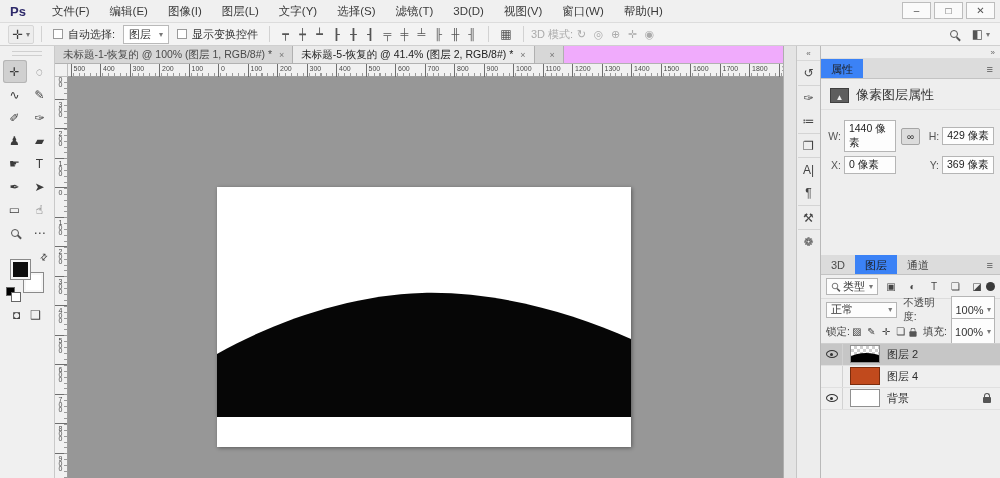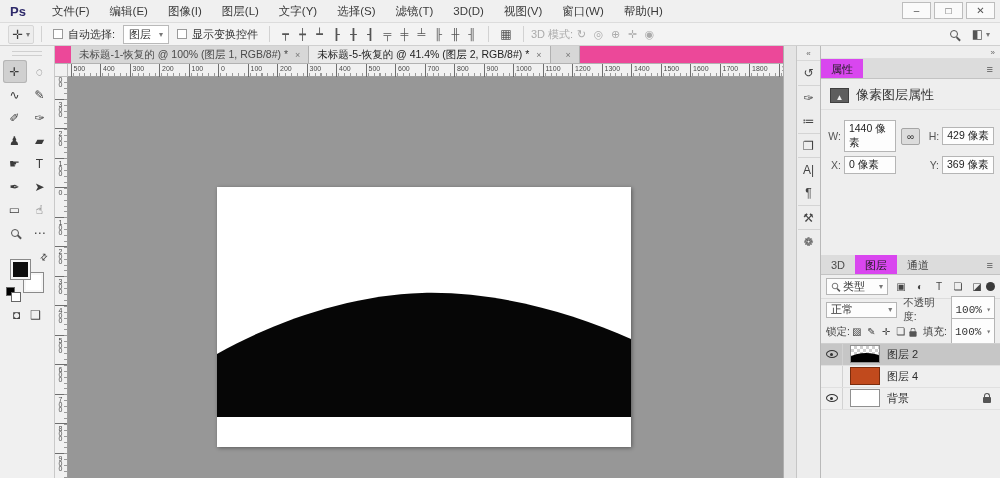--- a/index.html
+++ b/index.html
@@ -44,21 +44,21 @@
   .swatches{position:relative;width:42px;height:46px;margin-top:8px;}
   .swap-arrows{position:absolute;right:0;top:0;font-size:9px;color:#444;transform:rotate(-45deg);}
   .mini-sw{position:absolute;left:0;bottom:2px;width:9px;height:9px;background:#000;border:1px solid #666;}
   .mini-sw::after{content:"";position:absolute;left:4px;top:4px;width:8px;height:8px;background:#fff;border:1px solid #666;}
   .fg-sw{position:absolute;left:5px;top:8px;width:19px;height:19px;background:#0d0d0d;border:2px solid #f6f6f6;outline:1px solid #8a8a8a;z-index:2;}
   .bg-sw{position:absolute;left:18px;top:21px;width:19px;height:19px;background:#fff;border:2px solid #f6f6f6;outline:1px solid #8a8a8a;}
   .tb-bottom{display:flex;gap:10px;margin-top:10px;color:#444;font-size:12px;}
 
   
   .canvas-col{width:728px;display:flex;flex-direction:column;}
-  .tabsbar{height:18px;background:#ec4899;display:flex;align-items:stretch;border-bottom:1px solid #b2b2b2;padding-left:16px;}
+  .tabsbar{height:18px;background:#f0abfc;display:flex;align-items:stretch;border-bottom:1px solid #b2b2b2;}
   .doc-tab{display:flex;align-items:center;padding:0 8px;font-size:10.5px;color:#4a4a4a;background:#d7d7d7;border-right:1px solid #b0b0b0;white-space:nowrap;}
   .doc-tab.active{background:#ebebeb;color:#222;}
   .tab-close{margin-left:7px;font-size:9px;color:#777;}
   .canvas{position:relative;flex:1;background:#979797;overflow:hidden;}
   .ruler-top{position:absolute;top:0;left:0;right:0;height:13px;background:#f1f1f1;border-bottom:1px solid #9e9e9e;z-index:2;}
   .ruler-top::after{content:"";position:absolute;left:0;right:0;bottom:0;height:3px;
     background:repeating-linear-gradient(90deg,#9a9a9a 0 1px,transparent 1px 5.9px);}
   .ruler-left{position:absolute;top:0;left:0;bottom:0;width:13px;background:#f1f1f1;border-right:1px solid #9e9e9e;z-index:1;}
   .ruler-left::after{content:"";position:absolute;top:0;bottom:0;right:0;width:3px;
     background:repeating-linear-gradient(180deg,#9a9a9a 0 1px,transparent 1px 5.9px);}
@@ -73,40 +73,40 @@
   .dock-strip{width:24px;background:#ededed;border-left:1px solid #c6c6c6;display:flex;flex-direction:column;align-items:center;}
   .strip-chev{width:100%;text-align:center;font-size:8px;color:#666;padding:3px 0 2px;border-bottom:1px solid #d8d8d8;}
   .dock-icon{width:22px;height:24px;display:flex;align-items:center;justify-content:center;color:#444;font-size:12px;}
   .dock-icon.group-start{border-top:1px solid #d4d4d4;}
 
   
   .panels{width:180px;background:#eeeeee;border-left:1px solid #b9b9b9;display:flex;flex-direction:column;}
   .panel-head{height:13px;display:flex;justify-content:flex-end;align-items:center;padding-right:5px;color:#666;font-size:8px;border-bottom:1px solid #ddd;}
   .panel-tabs{display:flex;background:#dcdcdc;height:20px;border-bottom:1px solid #c3c3c3;align-items:stretch;}
   .panel-tab{padding:0 10px;line-height:20px;font-size:11px;color:#4a4a4a;}
-  .panel-tab.active{background:#d946ef;color:#1e1e1e;}
+  .panel-tab.active{background:#3b82f6;color:#1e1e1e;}
   .panel-menu{margin-left:auto;padding:0 7px;color:#555;line-height:20px;font-size:11px;}
   .prop-head{display:flex;align-items:center;padding:7px 9px 5px;border-bottom:1px solid #e0e0e0;}
   .prop-thumb{width:19px;height:15px;background:#5e5e5e;border:1px solid #3f3f3f;color:#eee;font-size:8px;display:flex;align-items:flex-end;justify-content:center;margin-right:7px;}
   .prop-title{font-size:13px;color:#333;}
   .fields{padding:6px 6px 8px;}
   .frow{display:flex;align-items:center;margin:4px 0;}
   .flbl{width:15px;color:#555;font-size:10.5px;text-align:right;margin-right:3px;}
   .finput{width:55px;background:#fdfdfd;border:1px solid #b5b5b5;padding:1px 4px;font-size:10.5px;color:#222;}
   .link-btn{width:21px;height:17px;border:1px solid #a5a5a5;background:#dcdcdc;margin:0 5px;text-align:center;line-height:15px;font-size:10px;color:#333;border-radius:2px;}
   .spacer{flex:1;}
   .filter-row{display:flex;align-items:center;height:24px;padding:0 5px;border-bottom:1px solid #dcdcdc;background:#efefef;}
-  .filter-dd{display:flex;align-items:center;background:#fdfdfd;border:1px solid #b5b5b5;height:17px;padding:0 4px;width:62px;justify-content:space-between;margin-right:6px;}
+  .filter-dd{display:flex;align-items:center;background:#fdfdfd;border:1px solid #b5b5b5;height:17px;padding:0 4px;width:52px;justify-content:space-between;margin-right:6px;}
   .f-icons{display:flex;align-items:center;gap:1px;flex:1;justify-content:space-between;padding-right:2px;}
   .f-icon{font-size:10px;color:#444;width:14px;text-align:center;}
   .f-dot{width:9px;height:9px;border-radius:50%;background:#3a3a3a;}
   .blend-row,.lock-row{display:flex;align-items:center;height:22px;padding:0 5px;}
   .blend-dd{display:flex;align-items:center;background:#fdfdfd;border:1px solid #b5b5b5;height:16px;padding:0 4px;width:72px;justify-content:space-between;margin-right:6px;}
   .small-lbl{font-size:10.5px;color:#444;margin-right:2px;}
-  .val-dd{display:flex;align-items:center;background:#fdfdfd;border:1px solid #b5b5b5;height:28px;padding:0 3px;width:44px;justify-content:space-between;margin-left:2px;font-family:Liberation Mono, monospace;}
+  .val-dd{display:flex;align-items:center;background:#fdfdfd;border:1px solid #b5b5b5;height:28px;padding:0 3px;width:44px;justify-content:space-between;margin-left:2px;}
   .lk-icons{display:flex;align-items:center;gap:6px;margin-right:4px;}
   .lk{font-size:10px;color:#444;}
   .layer-rows{border-top:1px solid #cfcfcf;}
   .layer-row{height:22px;display:flex;align-items:center;background:#efefef;border-bottom:1px solid #e0e0e0;}
   .layer-row.selected{background:#c6c6c6;}
   .eye-cell{width:22px;height:100%;border-right:1px solid #d2d2d2;display:flex;align-items:center;justify-content:center;}
   .eye{position:relative;width:12px;height:8px;border:1px solid #333;border-radius:50%;}
   .eye::after{content:"";position:absolute;left:3.5px;top:1.5px;width:3px;height:3px;border-radius:50%;background:#333;}
   .thumb{width:30px;height:18px;border:1px solid #909090;margin:0 7px;background:#fff;position:relative;overflow:hidden;flex:0 0 auto;}
   .thumb.curve{background-image:linear-gradient(45deg,#cfcfcf 25%,transparent 25%,transparent 75%,#cfcfcf 75%),linear-gradient(45deg,#cfcfcf 25%,#fff 25%,#fff 75%,#cfcfcf 75%);background-size:6px 6px;background-position:0 0,3px 3px;}

